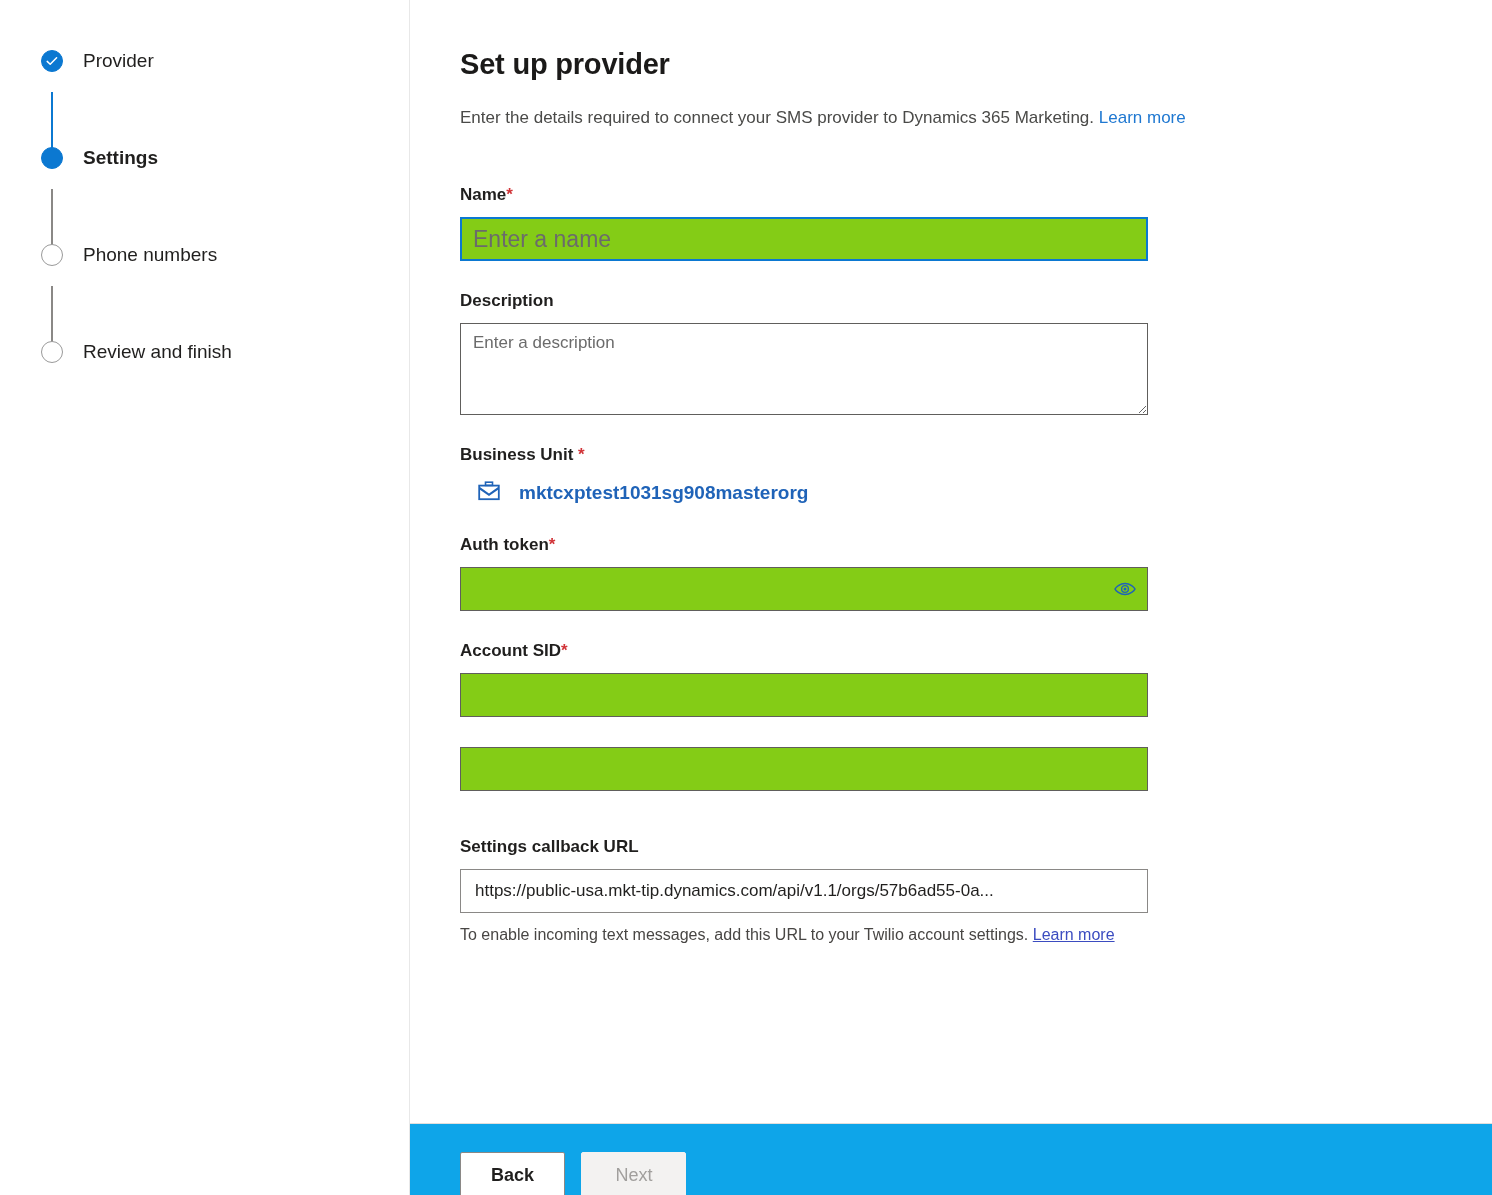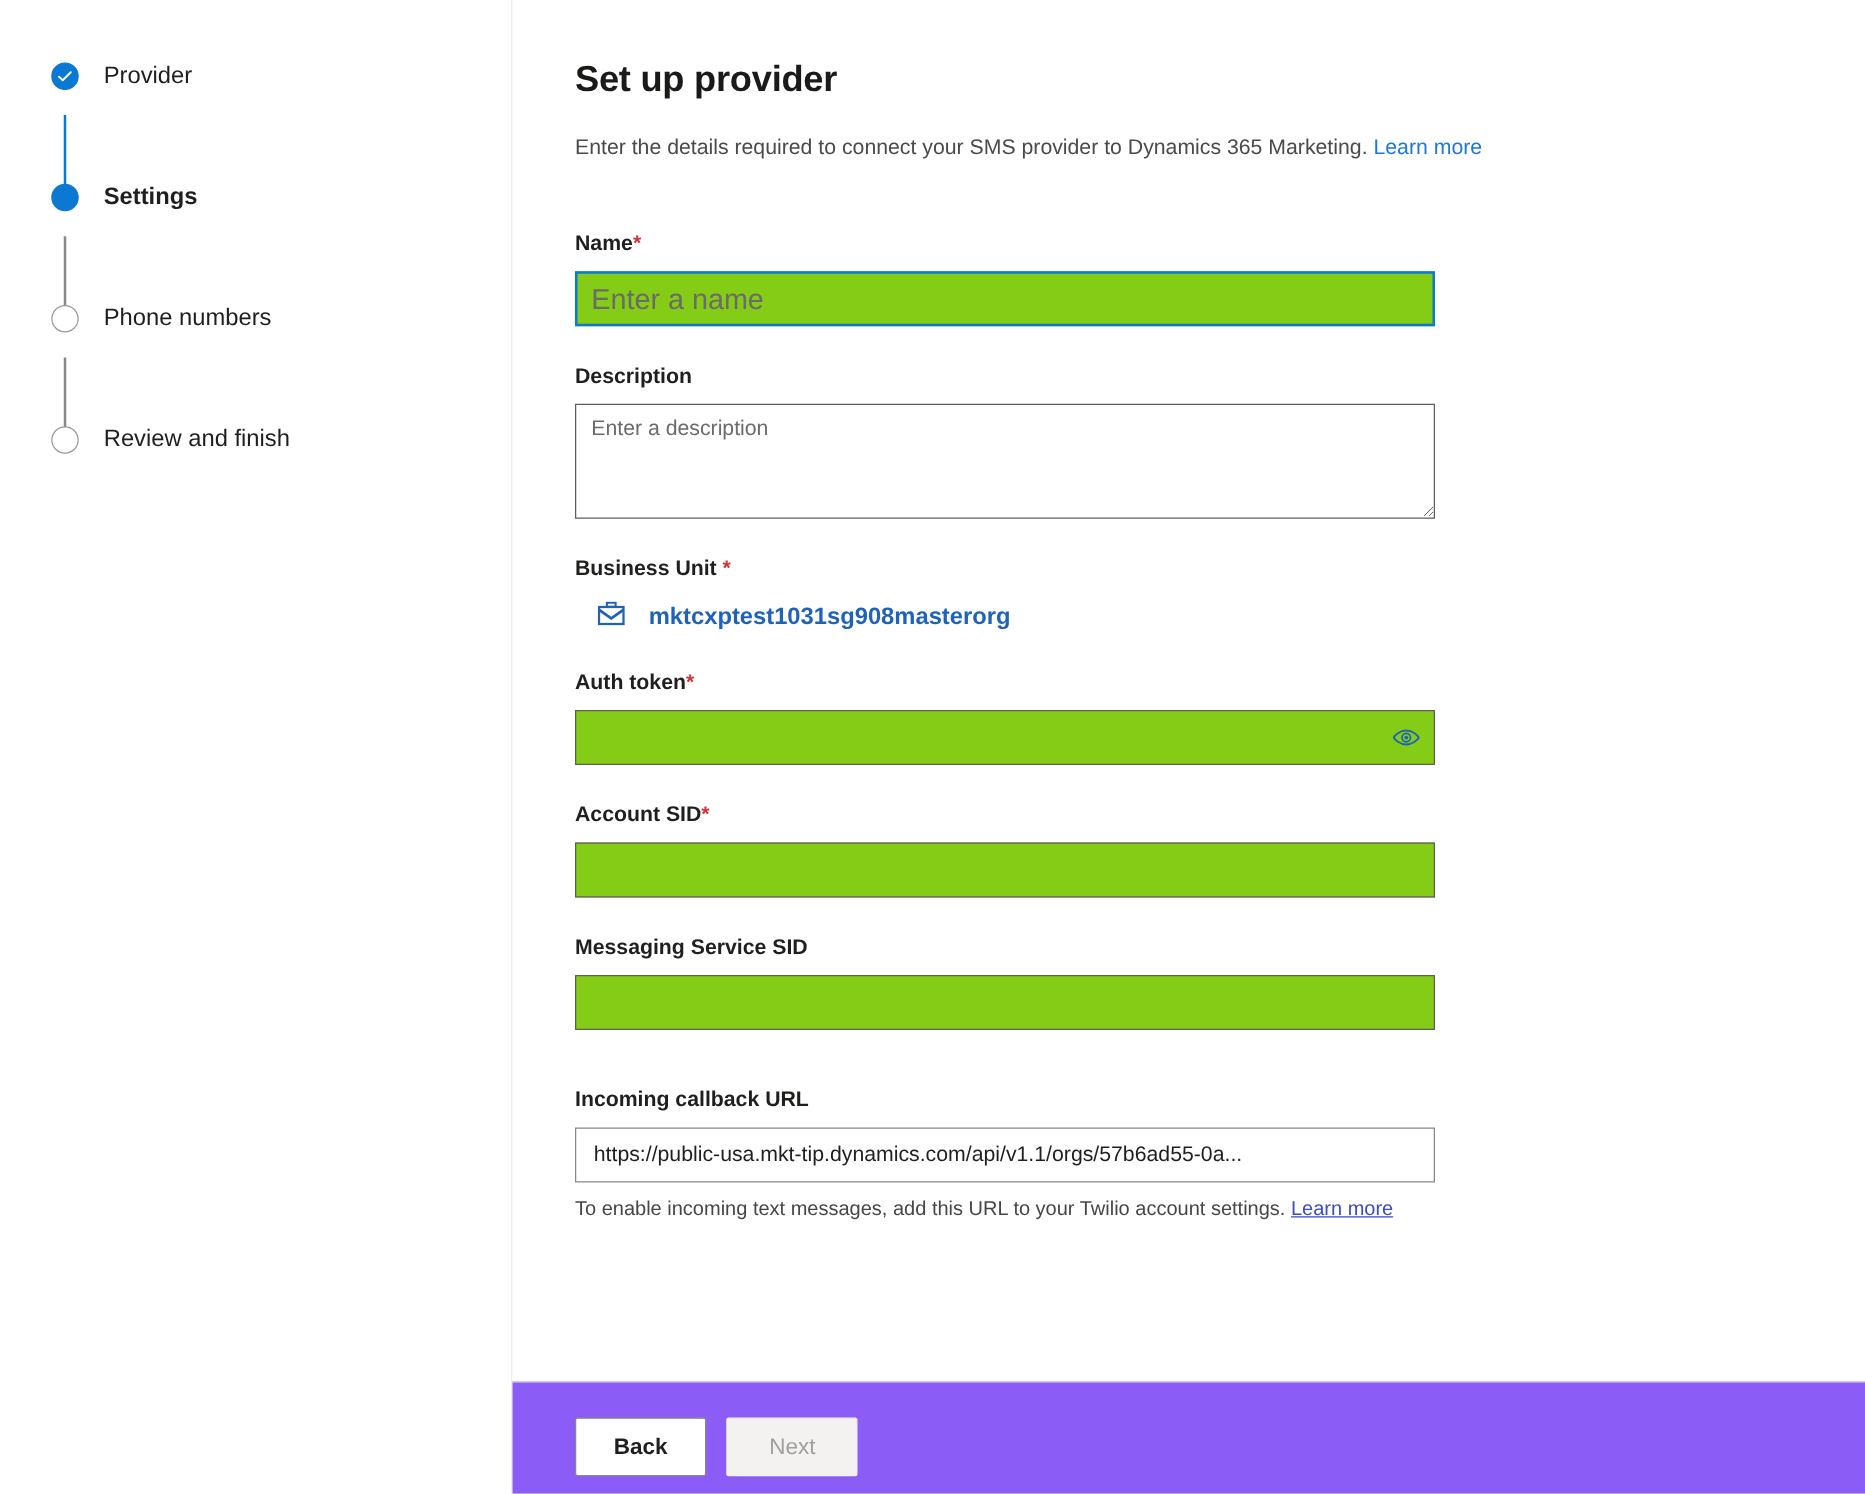--- a/index.html
+++ b/index.html
@@ -196,24 +196,24 @@
     margin-top: 8px;
     width: 690px;
   }
 
   .spacer-lg { height: 16px; }
 
   
   .footer {
     position: absolute;
     left: 0; right: 0; bottom: 0;
-    height: 90px;
+    height: 72px;
     border-top: 1px solid #e1dfdd;
     padding: 28px 0 0 50px;
-    background: #8b5cf6;
+    background: #0ea5e9;
   }
   .btn {
     height: 47px;
     min-width: 105px;
     font-family: "Liberation Sans", sans-serif;
     font-size: 18px;
     padding: 0 22px;
     cursor: pointer;
     border-radius: 2px;
   }
@@ -326,28 +326,27 @@
       </div>
 
       <div class="field">
         <label class="field-label">
           <span>Account SID</span><span class="req">*</span>
         </label>
         <input class="txt" type="text" placeholder="" style="">
       </div>
 
       <div class="field">
-        <label class="field-label">Messaging Service SID</label>
         <input class="txt" type="text" placeholder="" style="">
       </div>
 
       <div class="spacer-lg"></div>
 
       <div class="field">
-        <label class="field-label">Incoming callback URL</label>
+        <label class="field-label">Settings callback URL</label>
         <input class="url-txt" type="text" readonly="" value="https://public-usa.mkt-tip.dynamics.com/api/v1.1/orgs/57b6ad55-0a..." style="">
         <div class="helper">
           <span>To enable incoming text messages, add this URL to your Twilio account settings.</span>
           <a class="link-underline">Learn more</a>
         </div>
       </div>
 
     </div>
 
     <div class="footer">

